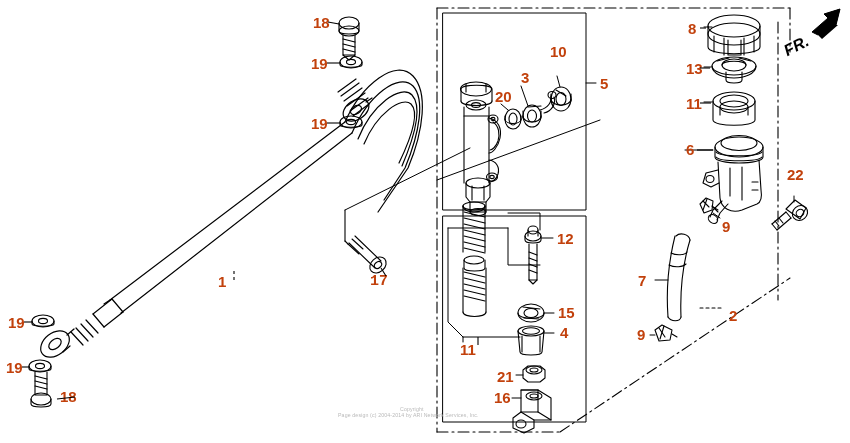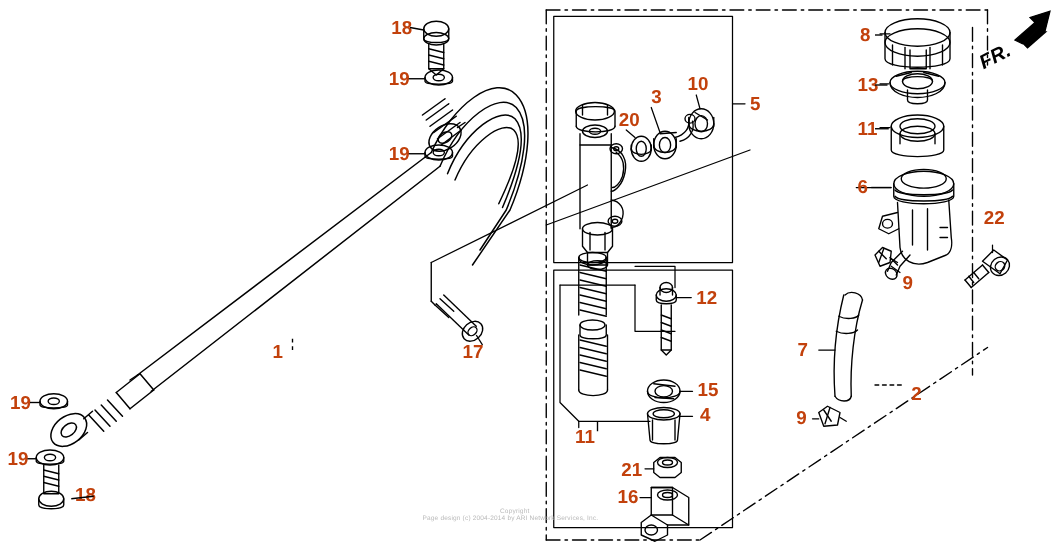--- a/index.html
+++ b/index.html
@@ -403,28 +403,28 @@
 <span class="lbl" style="left:218px;top:274px;">1</span>
 <span class="lbl" style="left:729px;top:308px;">2</span>
 <span class="lbl" style="left:521px;top:70px;">3</span>
 <span class="lbl" style="left:560px;top:325px;">4</span>
 <span class="lbl" style="left:600px;top:76px;">5</span>
 <span class="lbl" style="left:686px;top:142px;">6</span>
 <span class="lbl" style="left:638px;top:273px;">7</span>
 <span class="lbl" style="left:688px;top:21px;">8</span>
 <span class="lbl" style="left:722px;top:219px;">9</span>
 <span class="lbl" style="left:637px;top:327px;">9</span>
-<span class="lbl" style="left:550px;top:60px;">10</span>
+<span class="lbl" style="left:550px;top:44px;">10</span>
 <span class="lbl" style="left:460px;top:342px;text-align:right;">11</span>
 <span class="lbl" style="left:557px;top:231px;">12</span>
 <span class="lbl" style="left:686px;top:61px;">13</span>
 <span class="lbl" style="left:686px;top:96px;">11</span>
 <span class="lbl" style="left:558px;top:305px;">15</span>
 <span class="lbl" style="left:494px;top:390px;">16</span>
-<span class="lbl" style="left:370px;top:274px;">17</span>
+<span class="lbl" style="left:370px;top:274px;font-family:Liberation Mono, monospace;">17</span>
 <span class="lbl" style="left:313px;top:15px;">18</span>
 <span class="lbl" style="left:60px;top:389px;">18</span>
 <span class="lbl" style="left:311px;top:56px;">19</span>
 <span class="lbl" style="left:311px;top:116px;">19</span>
 <span class="lbl" style="left:8px;top:315px;">19</span>
 <span class="lbl" style="left:6px;top:360px;">19</span>
 <span class="lbl" style="left:495px;top:89px;">20</span>
 <span class="lbl" style="left:497px;top:369px;">21</span>
 <span class="lbl" style="left:787px;top:167px;">22</span>
 

